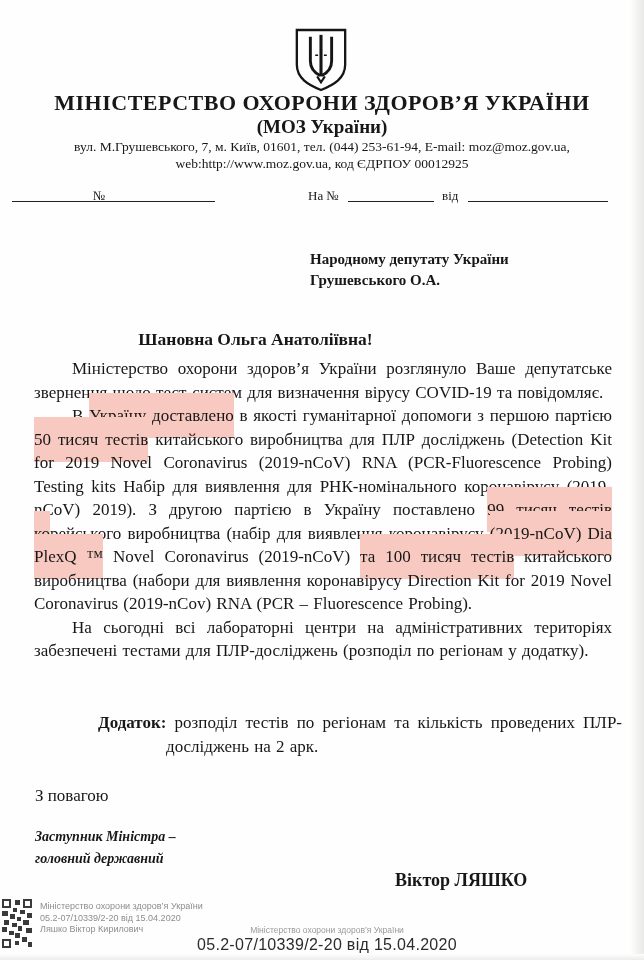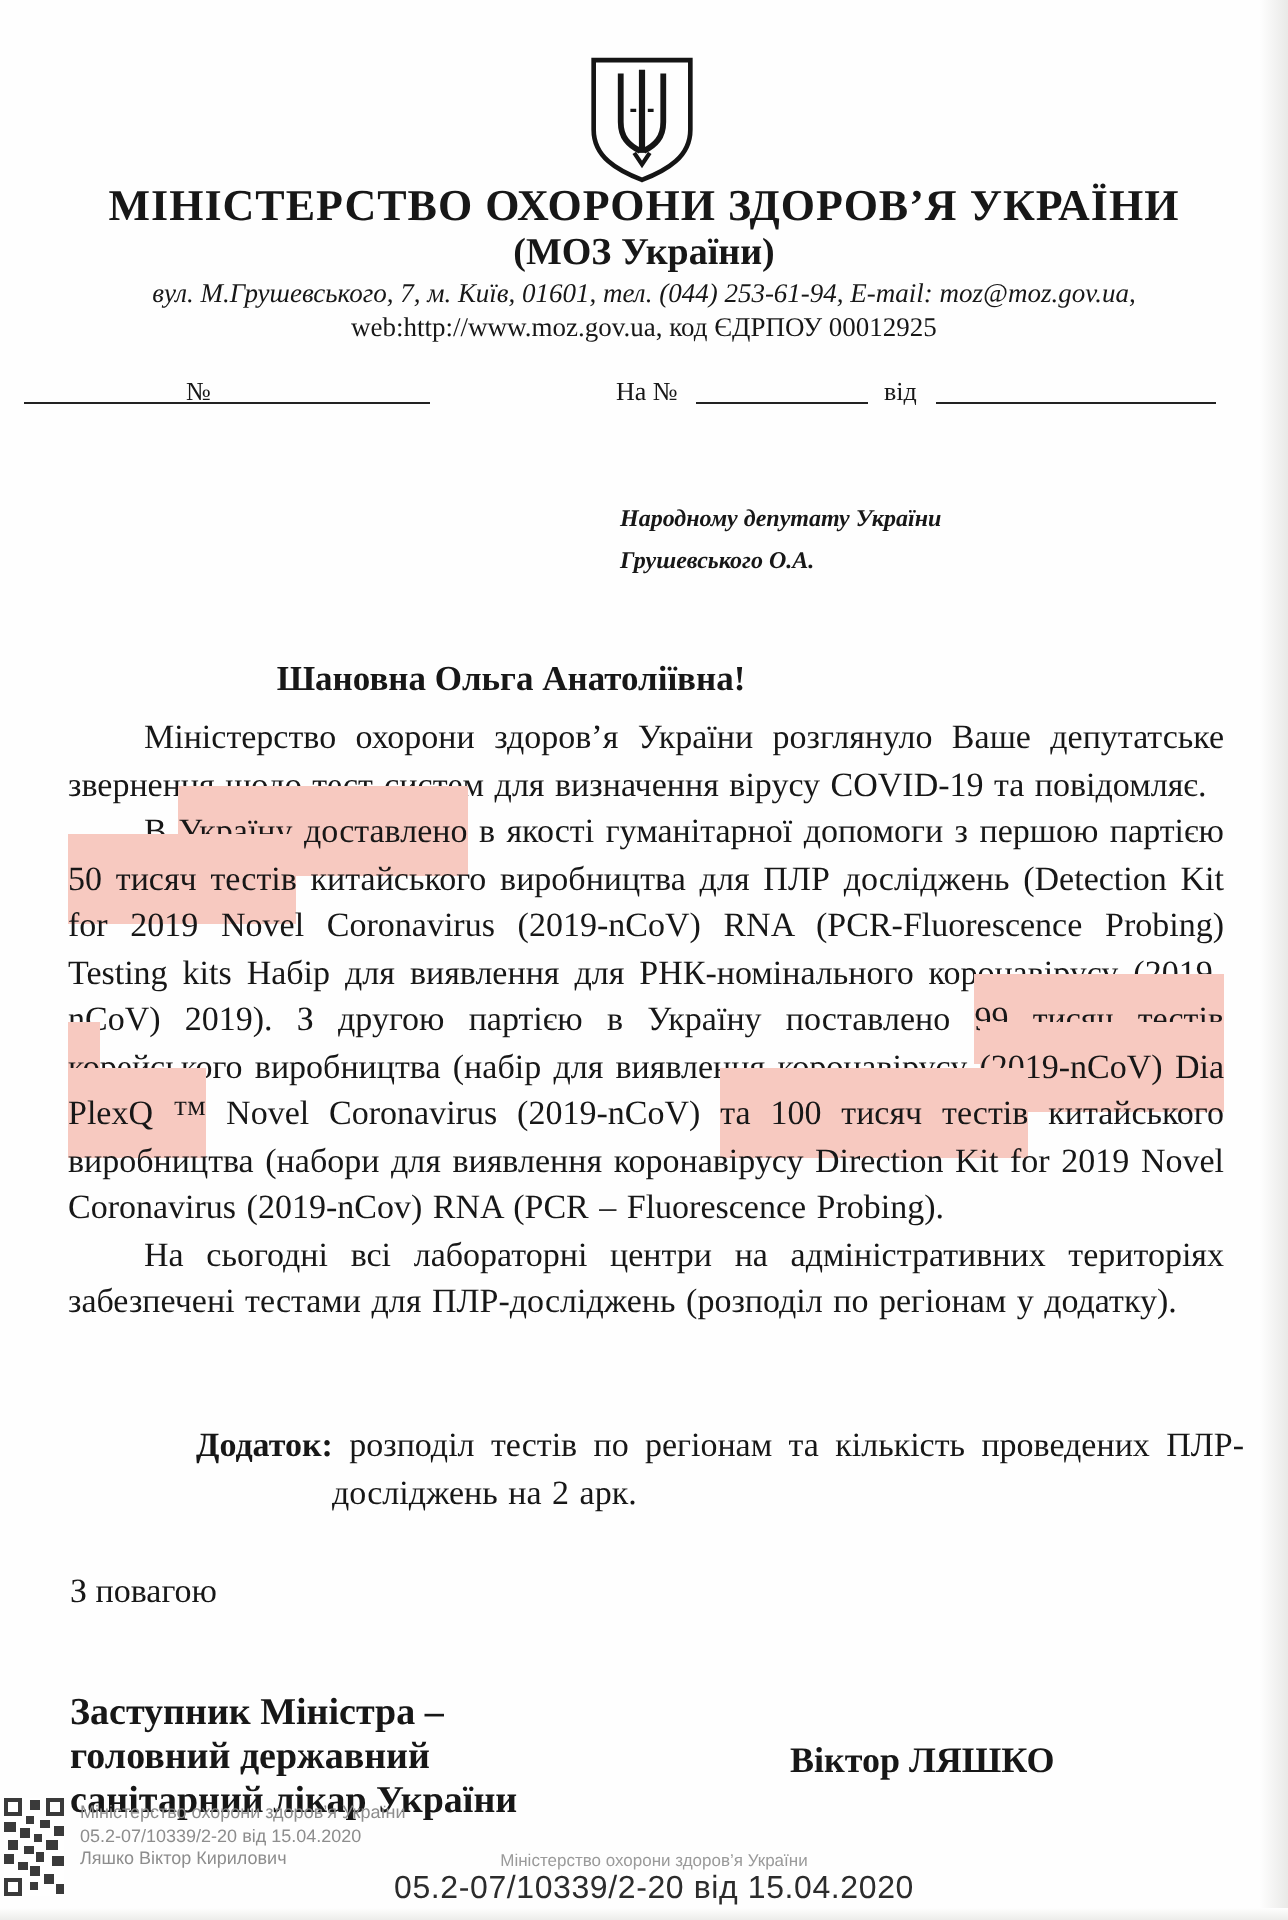--- a/index.html
+++ b/index.html
@@ -27,21 +27,21 @@
     position:absolute; top:90px; left:0; width:644px;
     text-align:center; font-weight:bold; font-size:22px; letter-spacing:.5px;
   }
   .ministry-short {
     position:absolute; top:116px; left:0; width:644px;
     text-align:center; font-weight:bold; font-size:19px;
   }
   .addr1, .addr2 {
     position:absolute; left:0; width:644px; text-align:center; font-size:13.5px;
   }
-  .addr1 { top:139px;font-style:italic; }
+  .addr1 { top:139px; }
   .addr2 { top:156px; }
 
   
   .ref-left-line {
     position:absolute; top:188px; left:12px; width:203px; height:14px;
     border-bottom:1.5px solid #222;
   }
   .ref-no { position:absolute; top:188px; left:93px; font-size:13px; }
   .ref-onno { position:absolute; top:188px; left:308px; font-size:13px; }
   .ref-line2 {
@@ -50,21 +50,21 @@
   }
   .ref-vid { position:absolute; top:188px; left:442px; font-size:13px; }
   .ref-line3 {
     position:absolute; top:188px; left:468px; width:140px; height:14px;
     border-bottom:1.5px solid #222;
   }
 
   
   .addressee {
     position:absolute; top:249px; left:310px; width:300px;
-    font-weight:bold; font-size:12px; line-height:21px;font-style:italic;
+    font-weight:bold; font-size:15px; line-height:21px;
   }
 
   
   .salutation {
     position:absolute; top:329px; left:0; width:511px;
     text-align:center; font-weight:bold; font-size:17.5px;
   }
   .body-text {
     position:absolute; top:357px; left:34px; width:578px;
     font-size:17px; line-height:23.5px; text-align:justify; word-spacing:1px;
@@ -74,22 +74,22 @@
 
   .attachment {
     position:absolute; top:711px; left:62px; width:524px;
     font-size:17px; line-height:24px; text-align:justify;
     padding-left:68px; text-indent:-68px; word-spacing:1px;margin-left:36px;
   }
 
   
   .closing { position:absolute; top:786px; left:35px; font-size:17px; }
   .sig-title {
-    position:absolute; top:846px; left:35px;
-    font-weight:bold; font-size:19px; line-height:22px;
+    position:absolute; top:826px; left:35px;
+    font-weight:bold; font-size:14px; line-height:22px;font-style:italic;
   }
   .sig-name {
     position:absolute; top:870px; left:395px;
     font-weight:bold; font-size:18px;
   }
 
   
   .qr { position:absolute; left:2px; top:899px; width:30px; height:49px; }
   .stamp-left {
     position:absolute; left:40px; top:901px;
@@ -144,21 +144,20 @@
 
   <div class="attachment">
     <b>Додаток:</b>
     <span>розподіл тестів по регіонам та кількість проведених ПЛР-досліджень на 2 арк.</span>
   </div>
 
   <div class="closing">З повагою</div>
   <div class="sig-title">
     <div>Заступник Міністра –</div>
     <div>головний державний</div>
-    <div>санітарний лікар України</div>
   </div>
   <div class="sig-name">Віктор ЛЯШКО</div>
 
   <svg class="qr" viewBox="0 0 30 49">
     <rect x="0" y="0" width="30" height="49" fill="#fff"></rect>
     <g fill="#3a3a3a">
       <rect x="0" y="0" width="9" height="9"></rect>
         <rect x="13" y="1" width="5" height="5"></rect>
       <rect x="21" y="0" width="9" height="9"></rect>
         <rect x="2" y="2" width="5" height="5" fill="#fff"></rect>

